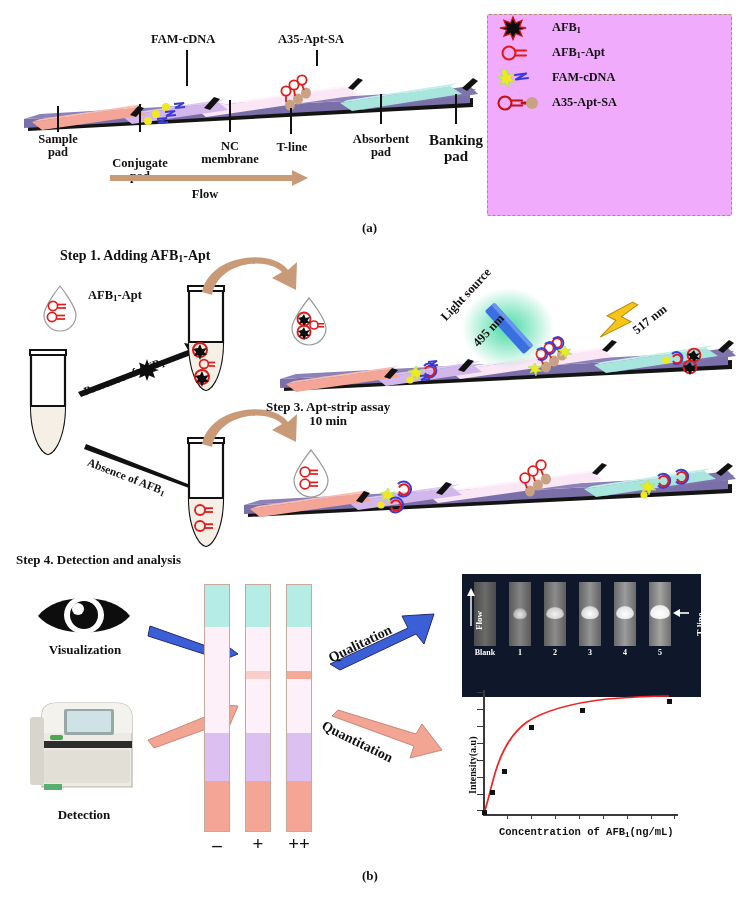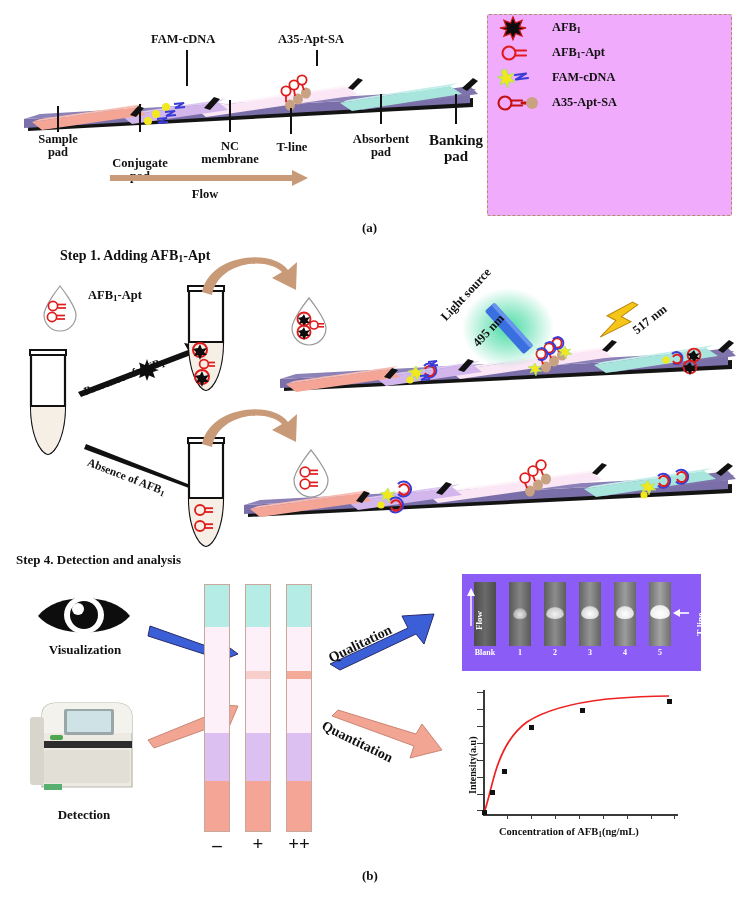--- a/index.html
+++ b/index.html
@@ -27,31 +27,31 @@
   .legend-text{font-weight:bold;font-size:12.3px;margin-left:4px;white-space:nowrap;}
   svg{overflow:visible;display:block;}
 
   
   
   .vstrip{position:absolute;width:26px;border:1px solid #c8a89a;box-sizing:border-box;}
   .vseg{width:100%;}
   .vstrip-sign{position:absolute;font-weight:bold;font-size:19px;text-align:center;width:40px;}
 
   
-  #photo-panel{left:462px;top:574px;width:239px;height:97px;background:#8b5cf6;}
+  #photo-panel{left:462px;top:574px;width:239px;height:123px;background:#0f172a;}
   .photo-lane{position:absolute;top:8px;width:22px;height:64px;}
   .photo-lane-label{position:absolute;color:#fff;font-weight:bold;font-size:8px;text-align:center;width:34px;top:74px;}
   .tline-spot{position:absolute;border-radius:50% 50% 45% 45%/60% 60% 40% 40%;}
 
   
   #chart{left:455px;top:690px;width:250px;height:150px;}
   .axis-line{position:absolute;background:#3a3a3a;}
   .tick{position:absolute;background:#3a3a3a;}
   .ylabel{position:absolute;font-weight:bold;font-size:10px;transform:rotate(-90deg);transform-origin:left top;white-space:nowrap;}
-  .xlabel{position:absolute;font-weight:bold;font-size:10.5px;white-space:nowrap;}
+  .xlabel{position:absolute;font-weight:bold;font-size:10.5px;white-space:nowrap;font-family:Liberation Mono, monospace;}
   .dot{position:absolute;width:4.5px;height:4.5px;background:#111;}
 
   
   .rot{position:absolute;font-weight:bold;white-space:nowrap;transform-origin:left top;}
 </style>
 </head>
 <body>
 
 <div class="fig">
 
@@ -398,20 +398,23 @@
     <div class="rot" style="left:438px;top:74px;font-size:12.5px;transform:rotate(-47deg);">Light source</div>
     <div class="rot" style="left:470px;top:100px;font-size:12.5px;transform:rotate(-47deg);">495 nm</div>
 
     <svg class="abs" style="left:596px;top:56px;" width="46" height="50" viewBox="0 0 46 50">
       <g transform="rotate(28 23 25)">
         <polygon points="26,2 10,26 20,26 14,48 34,20 23,20 32,2" fill="#f5c518" stroke="#b8860b" stroke-width="1"></polygon>
       </g>
     </svg>
     <div class="rot" style="left:630px;top:86px;font-size:12.5px;transform:rotate(-38deg);">517 nm</div>
 
+    <div class="abs lbl" style="left:266px;top:160px;font-size:13px;text-align:center;">
+      <span>Step 3. Apt-strip assay</span><br><span>10 min</span>
+    </div>
 
     <svg class="abs" style="left:240px;top:218px;" width="498" height="66" viewBox="0 0 498 66">
       <polygon points="8,50 492,26 492,35 8,59" fill="#141414"></polygon>
       <polygon points="4,47 488,22 488,31 4,56" fill="#7a6fa8"></polygon>
       <polygon points="4,47 20,42 494,17 488,22" fill="#8d82b8"></polygon>
       <polygon points="356,30 488,13 496,21 364,38" fill="#7f74ab"></polygon>
       <polygon points="344,31 464,13 476,21 356,39" fill="#a7e5dd"></polygon>
       <polygon points="344,31 352,28 472,10 464,13" fill="#c2eee9"></polygon>
       <polygon points="188,37 352,14 362,22 198,45" fill="#fae6f4"></polygon>
       <polygon points="188,37 196,34 360,11 352,14" fill="#fdf3f9"></polygon>

